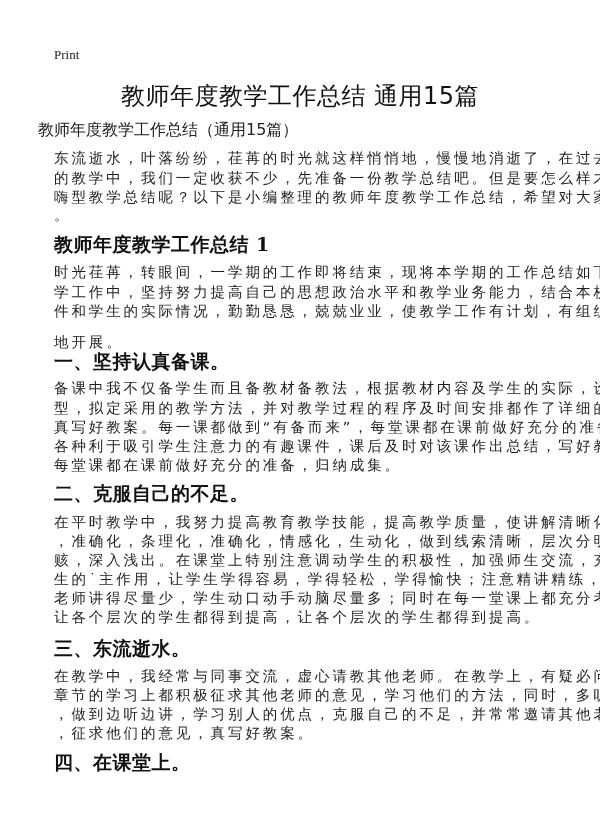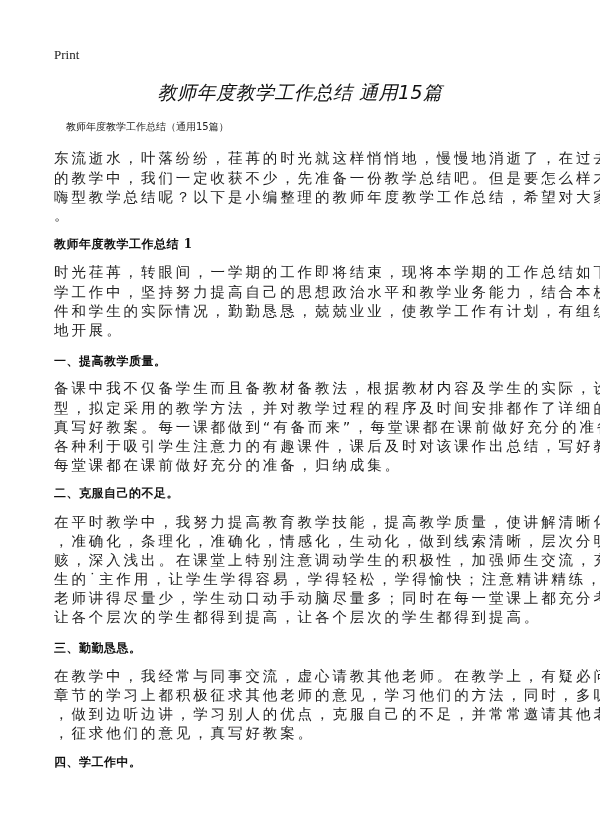--- a/index.html
+++ b/index.html
@@ -1,22 +1,22 @@
 <!DOCTYPE html>
 <html><head>
 <meta charset="utf-8">
 <style>
   html, body { margin:0; padding:0; background:#ffffff; }
   body { width:600px; height:828px; position:relative; overflow:hidden; color:#1a1a1a; }
   .abs { position:absolute; white-space:nowrap; }
   .print { left:54px; top:47px; font-family:"Liberation Serif","DejaVu Serif",serif; font-size:13px; color:#222; }
-  .title { left:0; width:600px; text-align:center; top:80px; font-family:"DejaVu Sans","Liberation Sans",sans-serif; font-size:19px; color:#111; letter-spacing:0.5px;font-style:italic; }
-  .subtitle { left:66px; top:120px; font-family:"DejaVu Sans","Liberation Sans",sans-serif; font-size:10px; color:#222; }
+  .title { left:0; width:600px; text-align:center; top:80px; font-family:"DejaVu Sans","Liberation Sans",sans-serif; font-size:24px; color:#111; letter-spacing:0.5px; }
+  .subtitle { left:38px; top:120px; font-family:"DejaVu Sans","Liberation Sans",sans-serif; font-size:16px; color:#222; }
   .line { left:54px; font-family:"DejaVu Sans","Liberation Sans",sans-serif; font-size:14.5px; color:#1e1e1e; letter-spacing:2.9px; height:20px; line-height:20px; }
-  .heading { left:54px; font-family:"DejaVu Serif","Liberation Serif",serif; font-weight:bold; font-size:12px; color:#111; height:20px; line-height:20px; letter-spacing:0.5px; }
+  .heading { left:54px; font-family:"DejaVu Serif","Liberation Serif",serif; font-weight:bold; font-size:19px; color:#111; height:20px; line-height:20px; letter-spacing:0.5px; }
 </style>
 </head>
 <body>
 
 <div class="abs print">Print</div>
 
 <div class="abs title">教师年度教学工作总结 通用15篇</div>
 
 <div class="abs subtitle">教师年度教学工作总结（通用15篇）</div>
 
@@ -26,43 +26,43 @@
   <div class="abs line" style="top:187px">嗨型教学总结呢？以下是小编整理的教师年度教学工作总结，希望对大家有所帮助</div>
   <div class="abs line" style="top:205px">。</div>
 </div>
 
 <div class="abs heading" style="top:234px">教师年度教学工作总结 1</div>
 
 <div>
   <div class="abs line" style="top:262px">时光荏苒，转眼间，一学期的工作即将结束，现将本学期的工作总结如下：我在教</div>
   <div class="abs line" style="top:282px">学工作中，坚持努力提高自己的思想政治水平和教学业务能力，结合本校的实际条</div>
   <div class="abs line" style="top:301px">件和学生的实际情况，勤勤恳恳，兢兢业业，使教学工作有计划，有组织，有步骤</div>
-  <div class="abs line" style="top:320px">地开展。</div>
+  <div class="abs line" style="top:332px">地开展。</div>
 </div>
 
-<div class="abs heading" style="top:351px">一、提高教学质量。</div>
+<div class="abs heading" style="top:351px">一、坚持认真备课。</div>
 <div>
   <div class="abs line" style="top:378px">备课中我不仅备学生而且备教材备教法，根据教材内容及学生的实际，设计课的类</div>
   <div class="abs line" style="top:398px">型，拟定采用的教学方法，并对教学过程的程序及时间安排都作了详细的记录，认</div>
   <div class="abs line" style="top:417px">真写好教案。每一课都做到“有备而来”，每堂课都在课前做好充分的准备，并制作</div>
   <div class="abs line" style="top:436px">各种利于吸引学生注意力的有趣课件，课后及时对该课作出总结，写好教学反思，</div>
   <div class="abs line" style="top:455px">每堂课都在课前做好充分的准备，归纳成集。</div>
 </div>
 
 <div class="abs heading" style="top:483px">二、克服自己的不足。</div>
 <div>
   <div class="abs line" style="top:512px">在平时教学中，我努力提高教育教学技能，提高教学质量，使讲解清晰化，条理化</div>
   <div class="abs line" style="top:531px">，准确化，条理化，准确化，情感化，生动化，做到线索清晰，层次分明，言简意</div>
   <div class="abs line" style="top:550px">赅，深入浅出。在课堂上特别注意调动学生的积极性，加强师生交流，充分体现学</div>
   <div class="abs line" style="top:569px">生的˙主作用，让学生学得容易，学得轻松，学得愉快；注意精讲精练，在课堂上</div>
   <div class="abs line" style="top:588px">老师讲得尽量少，学生动口动手动脑尽量多；同时在每一堂课上都充分考虑每一个</div>
   <div class="abs line" style="top:607px">让各个层次的学生都得到提高，让各个层次的学生都得到提高。</div>
 </div>
 
-<div class="abs heading" style="top:638px">三、勤勤恳恳。</div>
+<div class="abs heading" style="top:638px">三、东流逝水。</div>
 <div>
   <div class="abs line" style="top:666px">在教学中，我经常与同事交流，虚心请教其他老师。在教学上，有疑必问。在各个</div>
   <div class="abs line" style="top:685px">章节的学习上都积极征求其他老师的意见，学习他们的方法，同时，多听老师的课</div>
   <div class="abs line" style="top:704px">，做到边听边讲，学习别人的优点，克服自己的不足，并常常邀请其他老师来听课</div>
   <div class="abs line" style="top:723px">，征求他们的意见，真写好教案。</div>
 </div>
 
-<div class="abs heading" style="top:752px">四、学工作中。</div>
+<div class="abs heading" style="top:752px">四、在课堂上。</div>
 
 </body></html>

